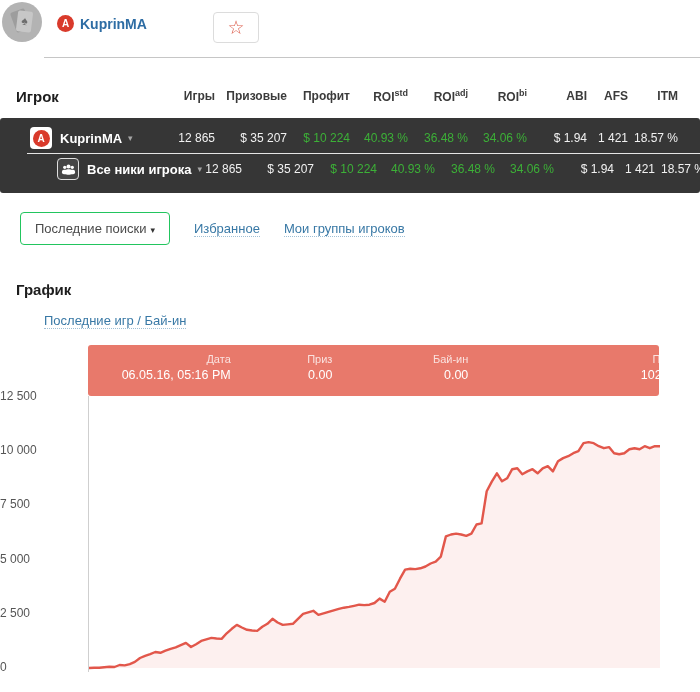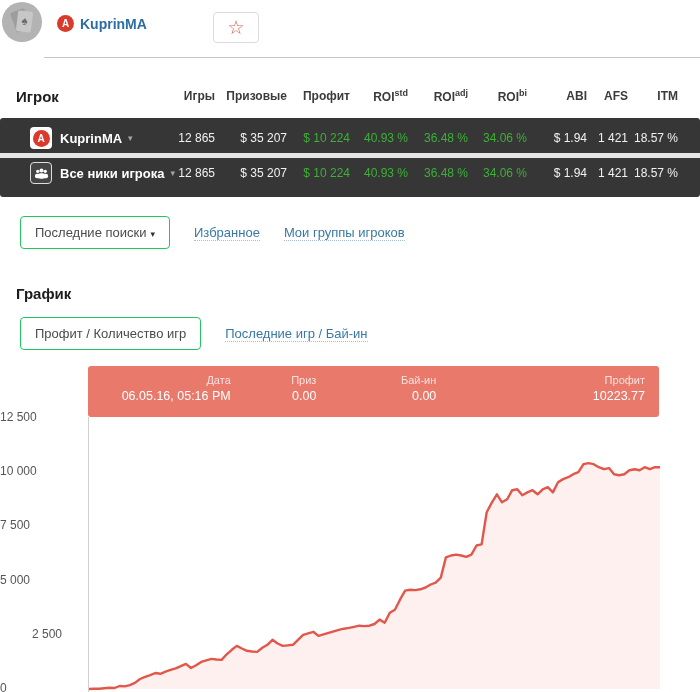--- a/index.html
+++ b/index.html
@@ -19,21 +19,21 @@
   
   .stats{margin-top:24px;}
   .stats-grid{display:grid;grid-template-columns:142px 57px 72px 63px 58px 60px 59px 60px 41px 50px;align-items:center;padding:0 22px 0 16px;}
   .stats-head{height:28px;}
   .stats-head .col-player{font-size:15px;font-weight:bold;color:#1d1d1d;}
   .stats-head .num{font-size:12px;font-weight:bold;color:#3b3b3b;text-align:right;white-space:nowrap;}
   .stats-head sup{font-size:9px;}
   .num{text-align:right;white-space:nowrap;}
   .dark-block{margin-top:8px;background:#363636;border-radius:3px;padding:5px 0 9px 0;}
   .dark-row{height:30px;cursor:pointer;}
-  .dark-row + .dark-row{border-top:5px solid #e5e5e5;}
+  .dark-row + .dark-row{border-top:1px solid #e5e5e5;margin-left:27px;}
   .cell-player{display:flex;align-items:center;padding-left:14px;}
   .row-icon{width:22px;height:22px;border-radius:4px;flex:0 0 auto;display:flex;align-items:center;justify-content:center;}
   .row-icon-a{background:#fff;}
   .mini-a{width:17px;height:17px;border-radius:50%;background:#d93a2b;color:#fff;font-weight:bold;font-size:10px;line-height:17px;text-align:center;}
   .row-icon-g{background:#454545;border:1px solid #dedede;box-sizing:border-box;}
   .row-name{color:#fff;font-size:13px;font-weight:bold;margin-left:8px;white-space:nowrap;}
   .chev{color:#a5a5a5;font-size:9px;margin-left:6px;}
   .dark-row .num{font-size:12px;color:#f1f1f1;}
   .dark-row .green{color:#3cb037;}
 
@@ -41,21 +41,21 @@
   .actions{margin:19px 0 0 20px;display:flex;align-items:center;}
   .btn{display:inline-block;background:#fff;border:1px solid #22c55e;border-radius:4px;padding:8px 14px;font-size:13px;color:#4a4a4a;cursor:pointer;font-family:inherit;}
   .btn .caret{font-size:9px;color:#333;margin-left:4px;}
   .dotlink{font-size:13px;color:#3878a5;text-decoration:none;border-bottom:1px dotted #9fc0d6;margin-left:24px;cursor:pointer;}
 
   
   .section-title{margin:36px 0 0 16px;font-size:15px;font-weight:bold;color:#1d1d1d;}
   .tabs{margin:15px 0 0 20px;display:flex;align-items:center;}
 
   .chart{position:relative;margin-top:16px;height:332px;}
-  .tooltip-bar{position:absolute;left:88px;top:0;width:571px;height:51px;background:#e8796b;border-radius:3px;display:grid;grid-template-columns:25% 15% 21% 39%;box-sizing:border-box;}
+  .tooltip-bar{position:absolute;left:88px;top:0;width:571px;height:51px;background:#e8796b;border-radius:3px;display:grid;grid-template-columns:25% 15% 21% 39%;box-sizing:border-box;gap:16px;}
   .tt-col{text-align:right;}
   .tt-col:last-child{padding-right:14px;}
   .tt-label{font-size:11px;color:rgba(255,255,255,0.78);margin-top:8px;}
   .tt-value{font-size:12.5px;color:#fff;margin-top:3px;}
   .y-axis span{position:absolute;left:0;width:78px;font-size:12px;color:#555;}
   .plot{position:absolute;left:88px;top:51px;width:571px;height:276px;border-left:1px solid #cfcfcf;}
   .plot svg{display:block;width:100%;height:100%;}
 </style>
 </head>
 <body>
@@ -139,21 +139,20 @@
   <button class="btn">
     <span>Последние поиски</span><span class="caret">▾</span>
   </button>
   <a class="dotlink">Избранное</a>
   <a class="dotlink">Мои группы игроков</a>
 </div>
 
 <div class="section-title">График</div>
 
 <div class="tabs">
-  <button class="btn">Профит / Количество игр</button>
   <a class="dotlink">Последние игр / Бай-ин</a>
 </div>
 
 <div class="chart">
   <div class="tooltip-bar">
     <div class="tt-col">
       <div class="tt-label">Дата</div>
       <div class="tt-value">06.05.16, 05:16 PM</div>
     </div>
     <div class="tt-col">
@@ -167,21 +166,21 @@
     <div class="tt-col">
       <div class="tt-label">Профит</div>
       <div class="tt-value">10223.77</div>
     </div>
   </div>
   <div class="y-axis">
       <span style="top: 44px;">12 500</span>
       <span style="top: 98.2px;">10 000</span>
       <span style="top: 152.4px;">7 500</span>
       <span style="top: 206.6px;">5 000</span>
-      <span style="top: 260.8px; margin-left: 32px;">2 500</span>
+      <span style="top: 260.8px;">2 500</span>
       <span style="top: 315px;">0</span>
     </div>
   <div class="plot">
     <svg id="chart-svg" viewBox="0 0 571 276" preserveAspectRatio="none">
       <polygon id="chart-area" points="0,272 0.0,272.0 5.1,271.7 10.2,271.8 15.3,271.2 20.4,270.8 25.5,271.0 30.6,269.0 35.7,269.4 40.8,268.1 45.9,265.9 51.0,262.0 56.1,259.9 61.2,258.1 66.3,256.0 71.4,256.8 76.5,254.7 81.6,252.9 86.7,251.4 91.8,249.2 96.9,246.9 102.0,251.0 107.1,248.2 112.2,244.9 117.3,243.4 122.4,241.9 127.5,242.5 132.6,242.9 137.7,237.3 142.8,232.8 147.8,228.9 152.9,231.5 158.0,233.8 163.1,234.5 168.2,234.9 173.3,230.8 178.4,227.8 183.5,222.8 188.6,226.5 193.7,228.9 198.8,228.4 203.9,227.8 209.0,222.8 214.1,217.8 219.2,216.3 224.3,214.8 229.4,218.9 234.5,217.4 239.6,215.8 244.7,214.3 249.8,212.8 254.9,211.7 260.0,210.9 265.1,209.8 270.2,208.7 275.3,209.1 280.4,208.7 285.5,207.0 290.6,202.6 295.7,205.7 300.8,195.7 305.9,192.7 311.0,182.7 316.1,173.6 321.2,172.7 326.3,173.1 331.4,172.3 336.5,170.5 341.6,167.5 346.7,165.6 351.8,160.6 356.9,140.4 362.0,138.5 367.1,137.6 372.2,138.5 377.3,139.8 382.4,137.6 387.5,128.5 392.6,127.4 397.7,95.3 402.8,85.6 407.9,77.3 413.0,85.3 418.1,82.3 423.2,73.2 428.3,72.3 433.3,78.2 438.4,75.4 443.5,73.2 448.6,77.3 453.7,72.3 458.8,70.2 463.9,75.4 469.0,65.2 474.1,62.1 479.2,60.2 484.3,57.2 489.4,55.2 494.5,47.2 499.6,46.1 504.7,47.2 509.8,50.2 514.9,52.2 520.0,51.1 525.1,57.2 530.2,58.2 535.3,57.2 540.4,53.2 545.5,52.2 550.6,53.2 555.7,50.2 560.8,52.2 565.9,50.2 571.0,50.3 571,272" fill="rgba(232,90,75,0.09)"></polygon>
       <polyline id="chart-line" fill="none" stroke-width="2.4" stroke-linejoin="round" stroke-linecap="round" points="0.0,272.0 5.1,271.7 10.2,271.8 15.3,271.2 20.4,270.8 25.5,271.0 30.6,269.0 35.7,269.4 40.8,268.1 45.9,265.9 51.0,262.0 56.1,259.9 61.2,258.1 66.3,256.0 71.4,256.8 76.5,254.7 81.6,252.9 86.7,251.4 91.8,249.2 96.9,246.9 102.0,251.0 107.1,248.2 112.2,244.9 117.3,243.4 122.4,241.9 127.5,242.5 132.6,242.9 137.7,237.3 142.8,232.8 147.8,228.9 152.9,231.5 158.0,233.8 163.1,234.5 168.2,234.9 173.3,230.8 178.4,227.8 183.5,222.8 188.6,226.5 193.7,228.9 198.8,228.4 203.9,227.8 209.0,222.8 214.1,217.8 219.2,216.3 224.3,214.8 229.4,218.9 234.5,217.4 239.6,215.8 244.7,214.3 249.8,212.8 254.9,211.7 260.0,210.9 265.1,209.8 270.2,208.7 275.3,209.1 280.4,208.7 285.5,207.0 290.6,202.6 295.7,205.7 300.8,195.7 305.9,192.7 311.0,182.7 316.1,173.6 321.2,172.7 326.3,173.1 331.4,172.3 336.5,170.5 341.6,167.5 346.7,165.6 351.8,160.6 356.9,140.4 362.0,138.5 367.1,137.6 372.2,138.5 377.3,139.8 382.4,137.6 387.5,128.5 392.6,127.4 397.7,95.3 402.8,85.6 407.9,77.3 413.0,85.3 418.1,82.3 423.2,73.2 428.3,72.3 433.3,78.2 438.4,75.4 443.5,73.2 448.6,77.3 453.7,72.3 458.8,70.2 463.9,75.4 469.0,65.2 474.1,62.1 479.2,60.2 484.3,57.2 489.4,55.2 494.5,47.2 499.6,46.1 504.7,47.2 509.8,50.2 514.9,52.2 520.0,51.1 525.1,57.2 530.2,58.2 535.3,57.2 540.4,53.2 545.5,52.2 550.6,53.2 555.7,50.2 560.8,52.2 565.9,50.2 571.0,50.3" stroke="#e2574b"></polyline>
     </svg>
   </div>
 </div>
 

